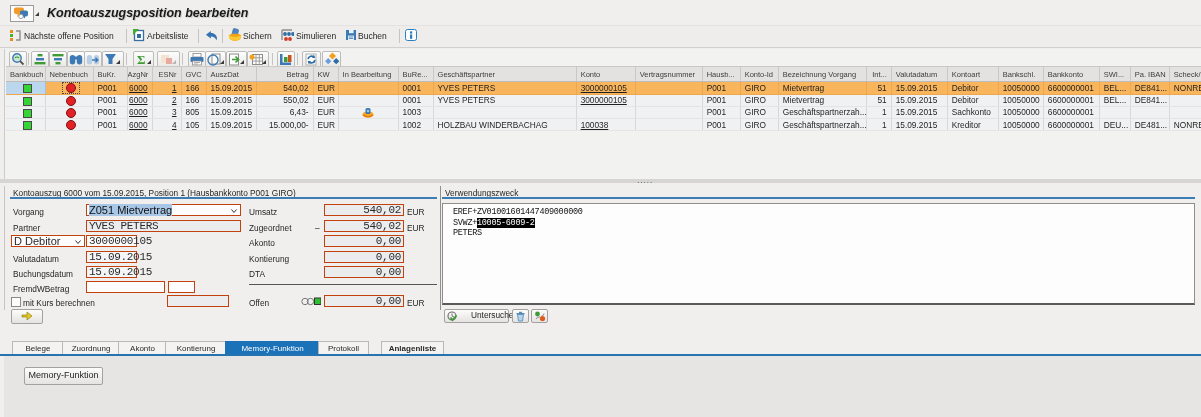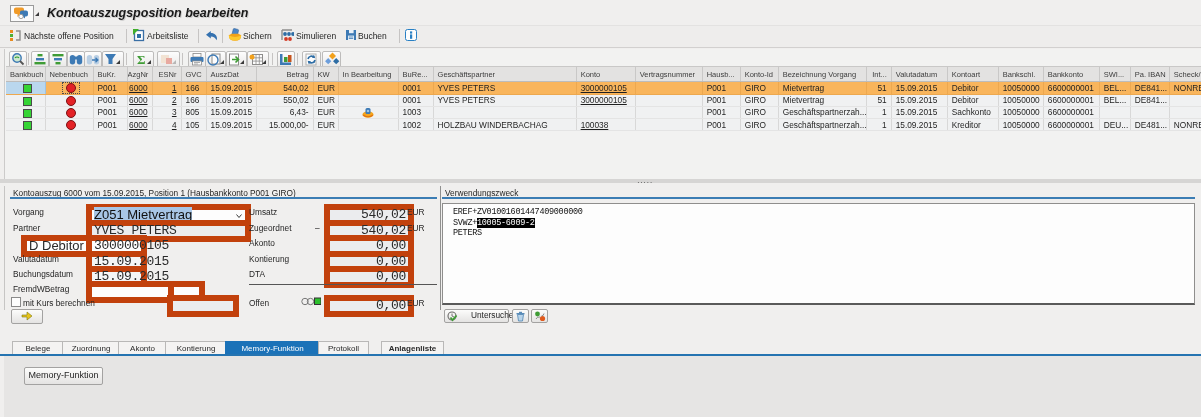--- a/index.html
+++ b/index.html
@@ -35,22 +35,22 @@
 .gsq{display:inline-block;width:7px;height:7px;background:#35d435;border:1px solid #4a4a4a;vertical-align:middle;}
 .rci{display:inline-block;width:8px;height:8px;background:#e32226;border:1px solid #7c1214;border-radius:50%;vertical-align:middle;}
 .focusbox{display:inline-block;padding:0 3px;border:1px dotted #4a4a4a;line-height:9px;}
 
 #splitbar{left:0;top:179px;width:1201px;height:4px;background:#d6d5d4;}
 #splitdots{left:637px;top:178px;width:40px;height:6px;color:#5a5a5a;font-size:8px;letter-spacing:0.5px;}
 
 .ptitle{position:absolute;font-size:8.3px;color:#1f1f1f;white-space:nowrap;}
 .pline{position:absolute;height:2px;background:#3c7db4;}
 .lbl{position:absolute;font-size:8.3px;color:#262626;white-space:nowrap;}
-.fld{position:absolute;height:10px;border:6px solid #c2410c;background:#fdfdfd;
-  font-family:"Liberation Mono",monospace;font-size:13px;letter-spacing:-0.3px;line-height:10px;padding:0 2px;white-space:nowrap;}
+.fld{position:absolute;height:10px;border:1px solid #c2410c;background:#fdfdfd;
+  font-family:"Liberation Mono",monospace;font-size:11px;letter-spacing:-0.3px;line-height:10px;padding:0 2px;white-space:nowrap;}
 .ro{background:#ebecee;}
 .lt{background:#f4f5f6;}
 
 #vwz{left:442px;top:203px;width:751px;height:99px;background:#fdfdfd;border:1px solid #8f8e8d;border-bottom:2px solid #5a5a5a;}
 #vwz pre{margin:3px 0 0 10px;font-family:"Liberation Mono",monospace;font-size:8.5px;letter-spacing:-0.3px;line-height:10.5px;color:#111;}
 .hl{background:#000000;color:#fff;}
 
 .btn{position:absolute;border:1px solid #a3a2a1;background:linear-gradient(#fcfcfb,#e4e3e2);border-radius:2px;font-size:9px;color:#262626;text-align:center;}
 
 #tabrow{left:0;top:341px;width:1201px;height:13px;}
@@ -398,21 +398,21 @@
   <div class="abs fld ro" style="left:324px;top:204px;width:74px;text-align:right;">540,02</div>
   <div class="abs lbl" style="left:407px;top:207px;">EUR</div>
 
   <div class="abs lbl" style="left:13px;top:223px;">Partner</div>
   <div class="abs fld ro" style="left:86px;top:220px;width:149px;">YVES PETERS</div>
   <div class="abs lbl" style="left:249px;top:223px;">Zugeordnet</div>
   <div class="abs lbl" style="left:315px;top:223px;">–</div>
   <div class="abs fld ro" style="left:324px;top:220px;width:74px;text-align:right;">540,02</div>
   <div class="abs lbl" style="left:407px;top:223px;">EUR</div>
 
-  <div class="abs fld" style="left:21px;top:235px;width:68px;font-family:'Liberation Sans',sans-serif;letter-spacing:0;">D Debitor<svg width="6" height="4" style="position:absolute;right:3px;top:4px;">
+  <div class="abs fld" style="left:11px;top:235px;width:68px;font-family:'Liberation Sans',sans-serif;letter-spacing:0;">D Debitor<svg width="6" height="4" style="position:absolute;right:3px;top:4px;">
         <path d="M0.5 0.5 L3 3.5 L5.5 0.5" stroke="#3a3a3a" stroke-width="1" fill="none"></path>
       </svg></div>
   <div class="abs fld" style="left:86px;top:235px;width:45px;">3000000105</div>
   <div class="abs lbl" style="left:249px;top:238px;">Akonto</div>
   <div class="abs fld ro" style="left:324px;top:235px;width:74px;text-align:right;">0,00</div>
 
   <div class="abs lbl" style="left:13px;top:254px;">Valutadatum</div>
   <div class="abs fld lt" style="left:86px;top:251px;width:45px;">15.09.2015</div>
   <div class="abs lbl" style="left:249px;top:254px;">Kontierung</div>
   <div class="abs fld ro" style="left:324px;top:251px;width:74px;text-align:right;">0,00</div>

